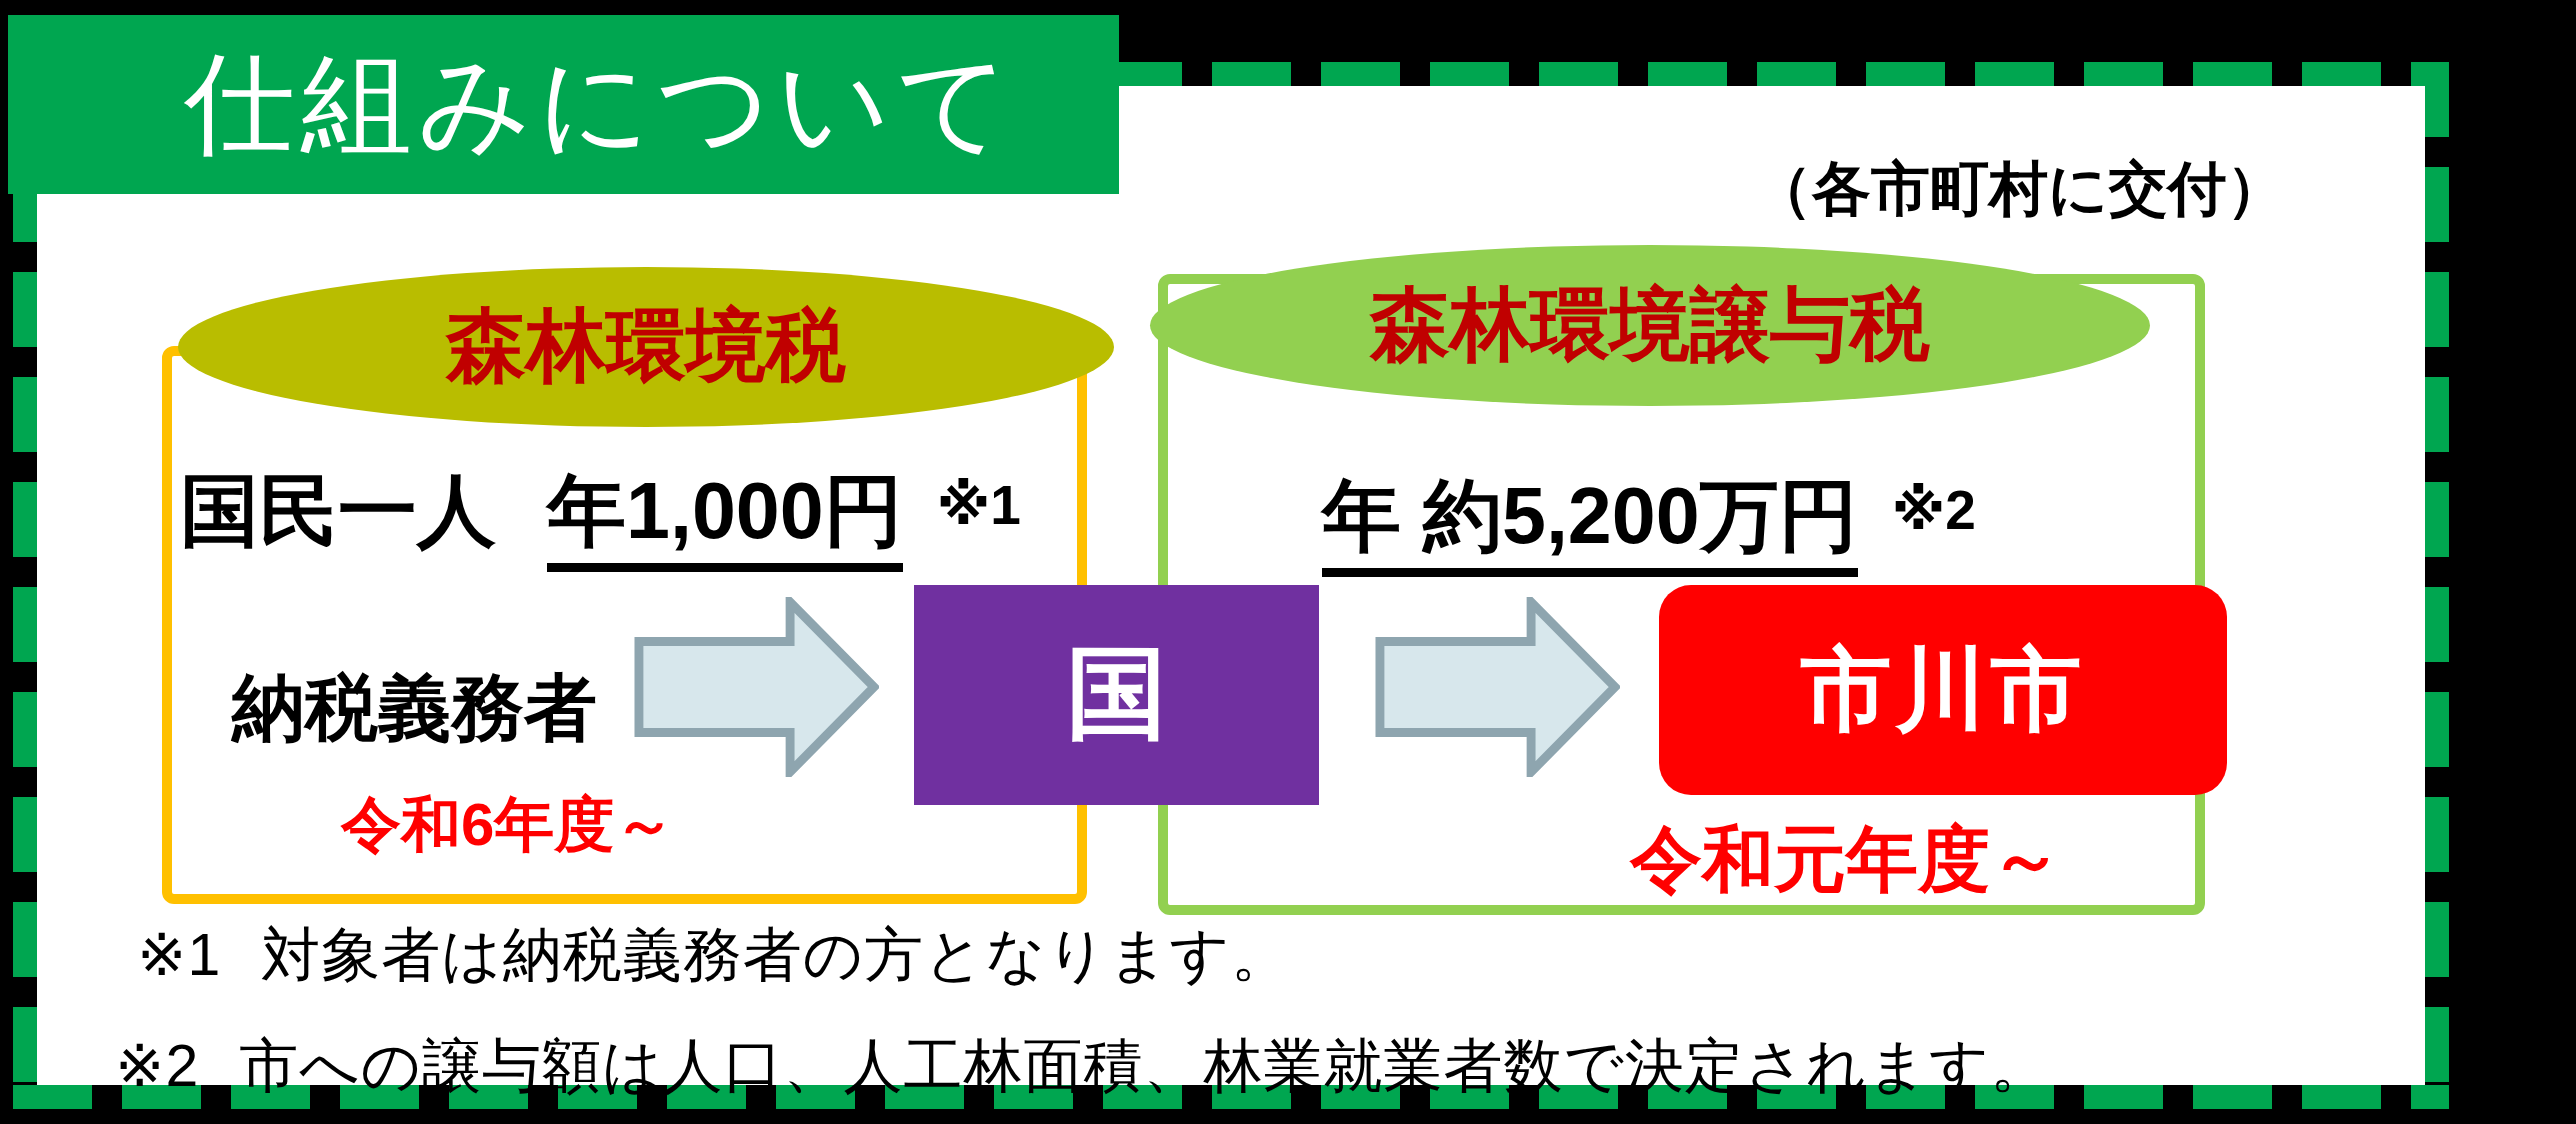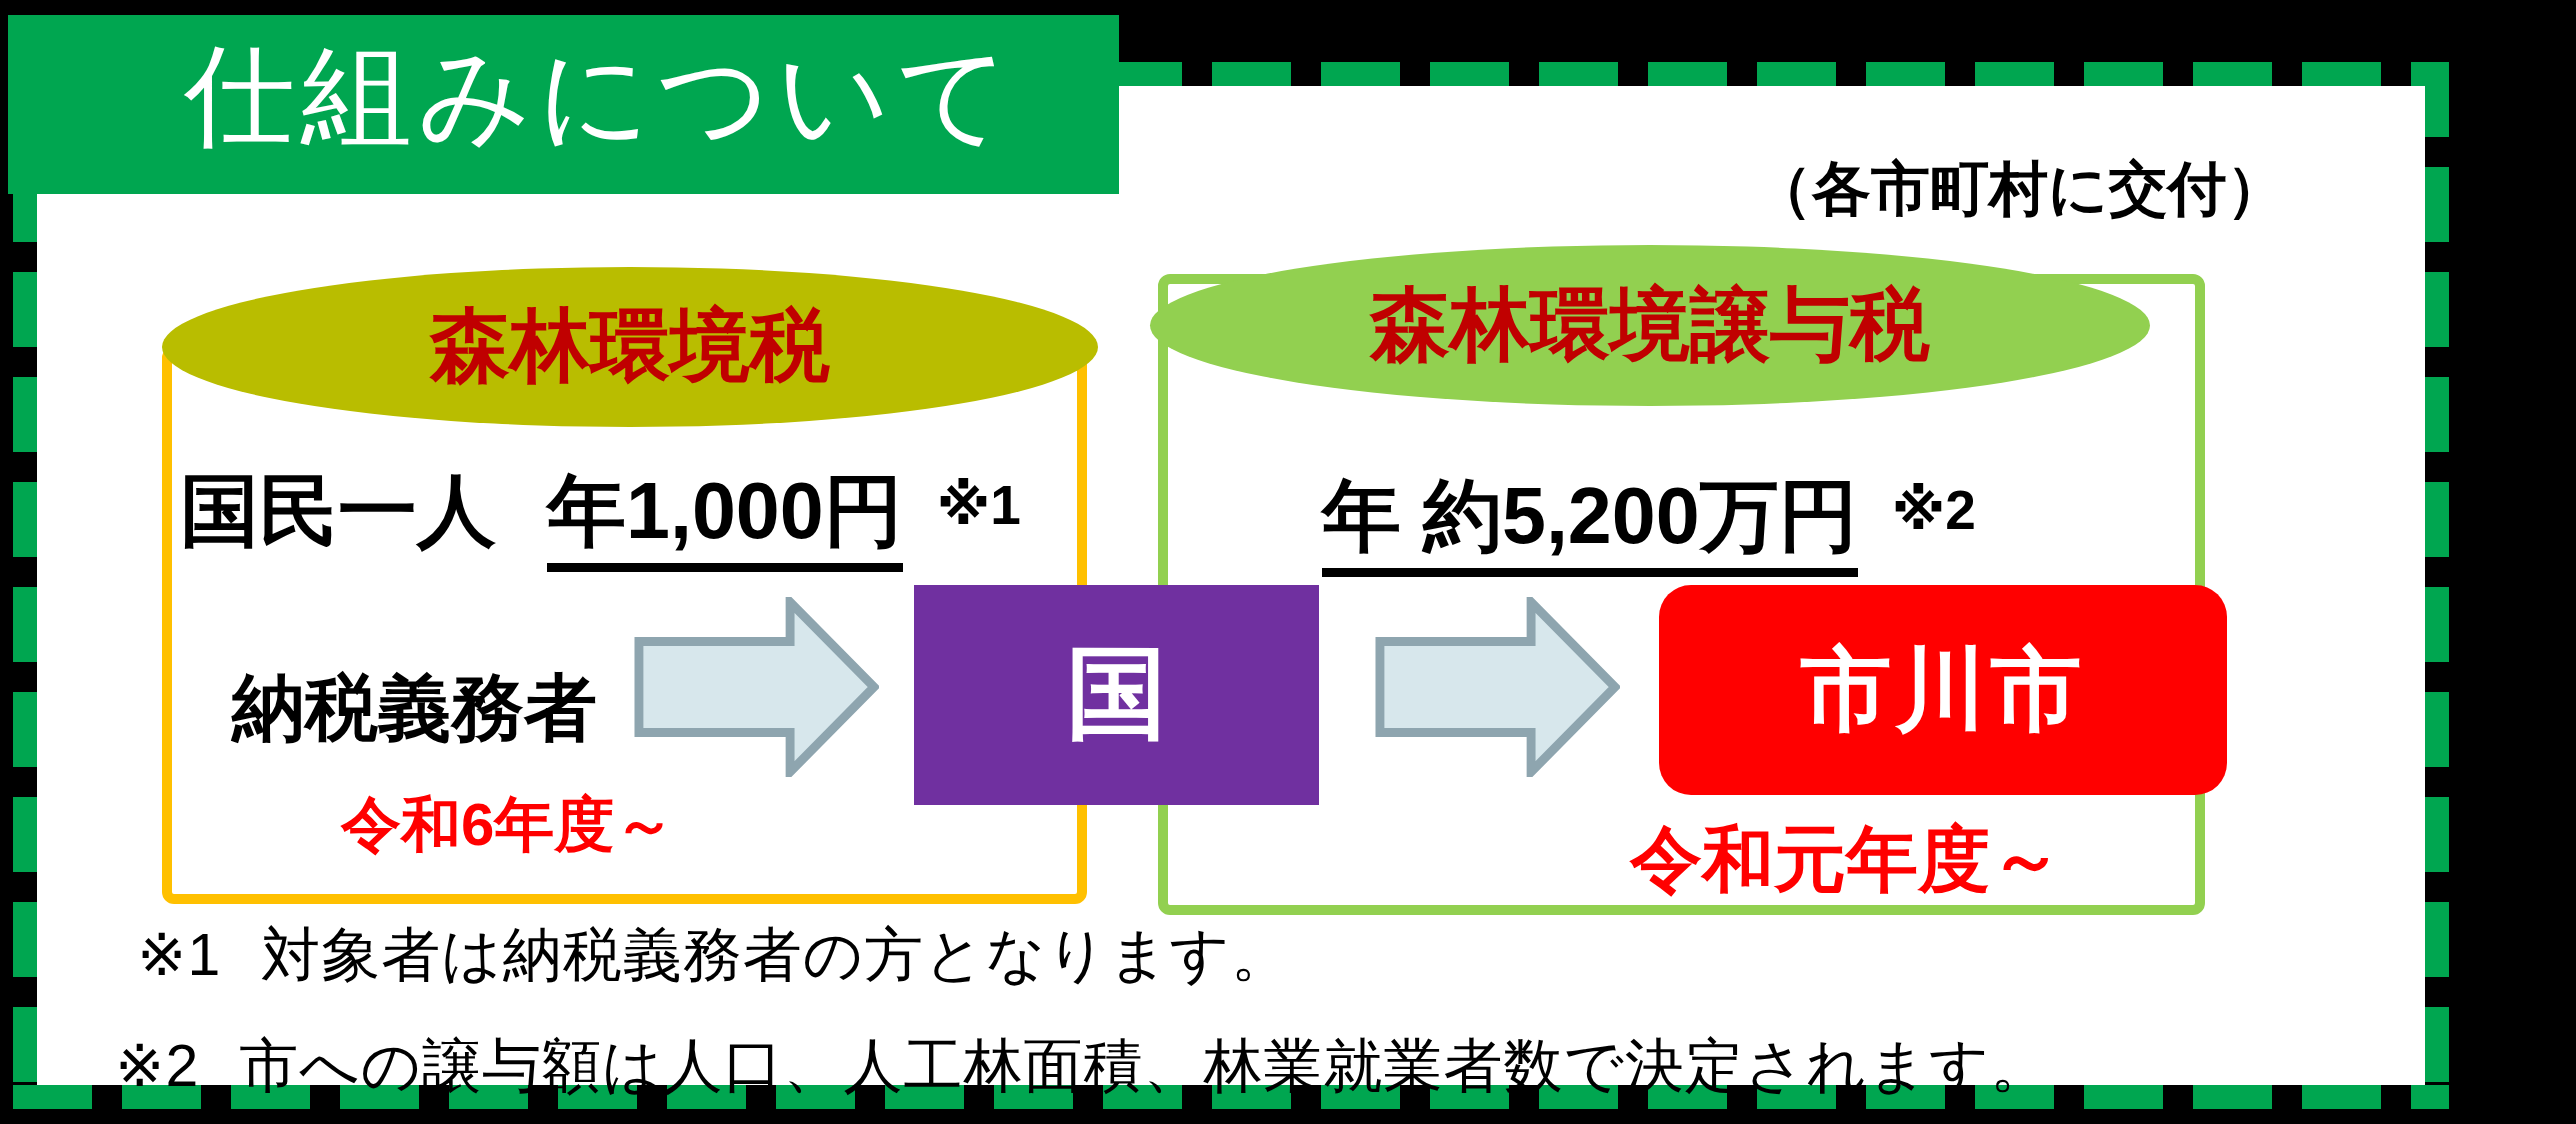--- a/index.html
+++ b/index.html
@@ -42,21 +42,20 @@
   .dash-top    { left:13px; top:62px;   width:2436px; height:24px; }
   .dash-bottom { left:13px; top:1085px; width:2436px; height:24px; }
   .dash-left   { left:13px;   top:62px; width:24px; height:1046px; }
   .dash-right  { left:2425px; top:62px; width:24px; height:1046px; }
 
   
   .banner {
     left:8px; top:15px; width:1111px; height:179px;
     background: var(--banner-green);
     z-index:5;
-    font-family:Liberation Mono, monospace;
   }
   .banner-title {
     left:176px; top:28px;
     font-size:111px; line-height:123px;
     color: var(--text-white);
     letter-spacing:6px;
     white-space:nowrap;
   }
 
   .grant-note {
@@ -65,21 +64,21 @@
     white-space:nowrap; z-index:2;
   }
 
   
   .box-orange {
     left:162px; top:346px; width:925px; height:558px;
     border:10px solid var(--orange); border-radius:12px;
     z-index:1;
   }
   .ellipse { border-radius:50%; z-index:3; display:flex; align-items:center; justify-content:center; }
-  .ellipse-olive { left:162px; top:267px; width:936px; height:160px; background:var(--olive); }
+  .ellipse-olive { left:178px; top:267px; width:936px; height:160px; background:var(--olive); }
   .ellipse-green { left:1150px; top:245px; width:1000px; height:161px; background:var(--light-green); }
   .ellipse-label {
     font-size:80px; font-weight:bold; color:var(--dark-red);
     white-space:nowrap;
   }
 
   .amount-line { font-weight:bold; color:var(--text-black); white-space:nowrap; z-index:2; }
   .amount-line-left  { left:180px; top:459px; font-size:79px; }
   .amount-line-right { left:1322px; top:464px; font-size:79px; }
   .underlined { border-bottom:9px solid var(--text-black); padding-bottom:8px; }

